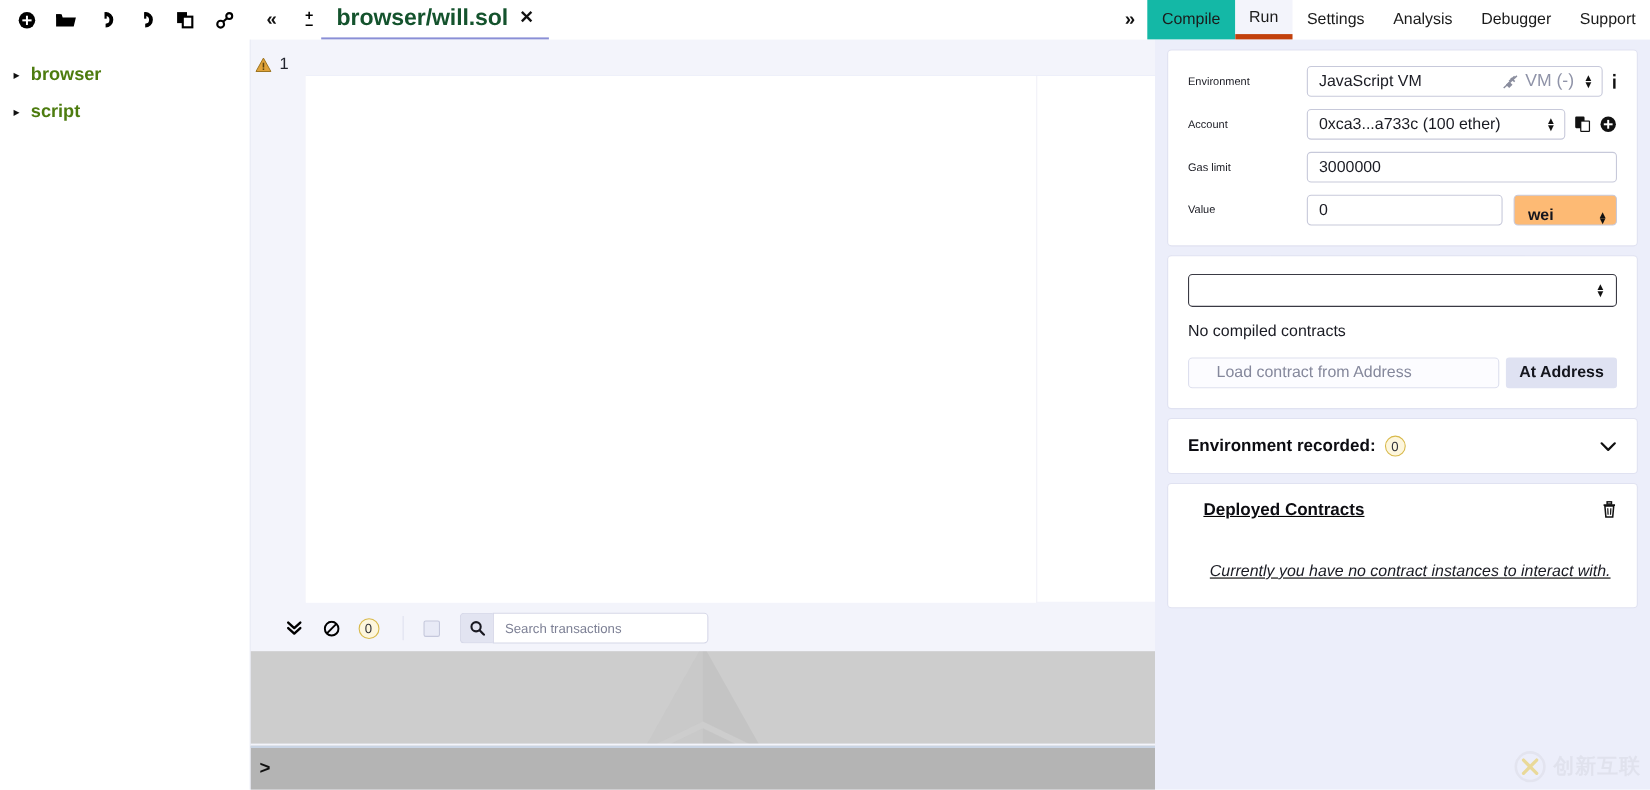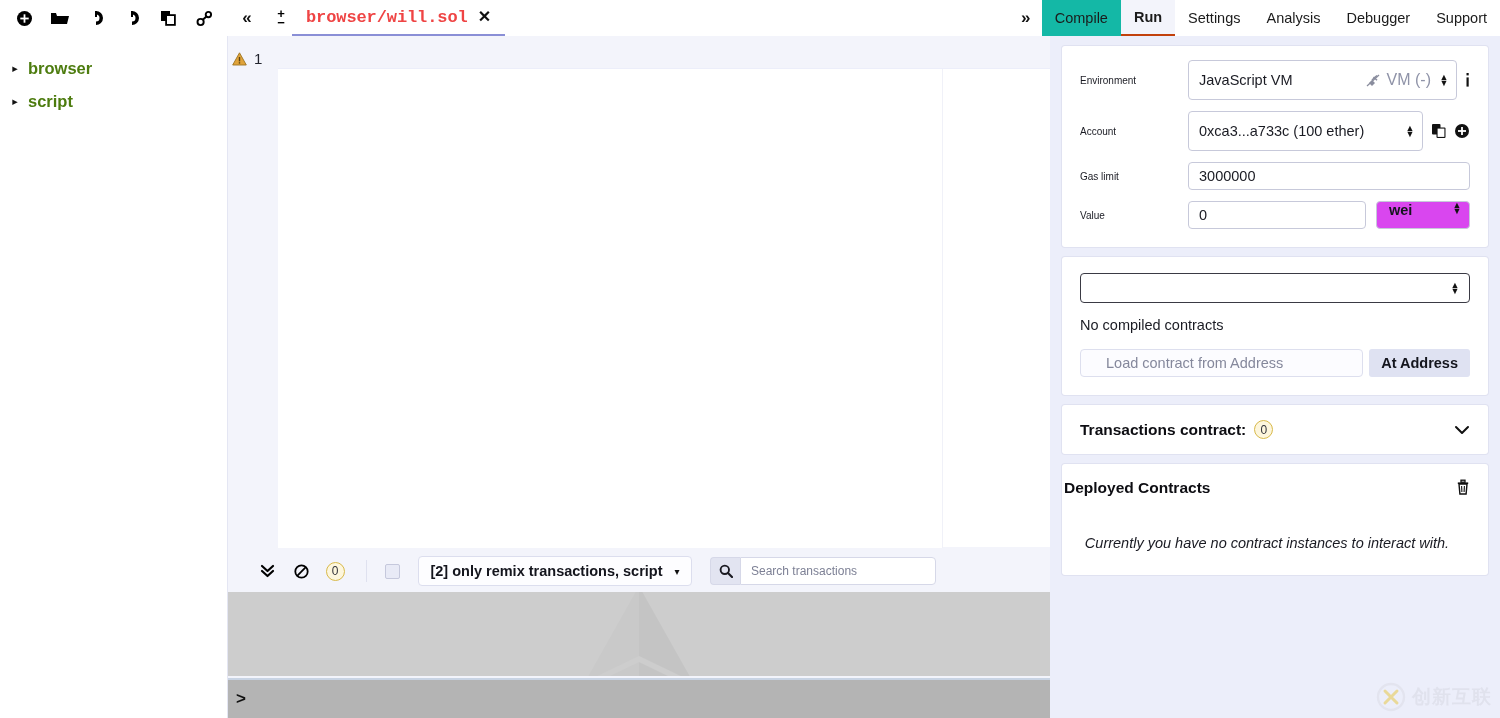--- a/index.html
+++ b/index.html
@@ -49,23 +49,22 @@
     display: flex; align-items: stretch;
   }
   .file-tab {
     display: flex; align-items: center; gap: 10px;
     padding: 0 14px 0 14px;
     background: #ffffff;
     border-bottom: 2px solid #8a8fd6;
     cursor: pointer;
   }
   .file-tab .tab-title {
-    font-size: 17px; font-weight: bold; color: #ef4444;
+    font-size: 21px; font-weight: bold; color: #14532d;
     letter-spacing: -0.1px;
-    font-family: Liberation Mono, monospace;
   }
   .file-tab .tab-close {
     font-size: 16px; font-weight: bold; color: #111; cursor: pointer;
     line-height: 1;
   }
 
   
   #right-tabs {
     position: absolute; right: 0; top: 0; height: 36px;
     display: flex; align-items: stretch;
@@ -75,22 +74,22 @@
     width: 32px; font-size: 17px; font-weight: bold; color: #111;
     cursor: pointer;
   }
   .rtab {
     display: flex; align-items: center; padding: 0 13px;
     font-size: 14.5px; color: #1b1b1b; cursor: pointer;
     background: transparent;
   }
   .rtab.active {
     background: #f3f4fb;
-    border-bottom: 2px solid #c2410c;
-    font-weight: bold;
+    border-bottom: 5px solid #c2410c;
+    font-weight: normal;
   }
   .rtab.first { background: #14b8a6; }
 
   
   #filepanel {
     position: absolute; left: 0; top: 36px; width: 228px; height: 682px;
     background: #ffffff; border-right: 1px solid #e4e6f3;
     padding-top: 16px;
   }
   .tree-row {
@@ -220,38 +219,38 @@
   .flabel {
     width: 108px; font-size: 10px; color: #1a1b23; flex-shrink: 0;
   }
   .finput {
     flex: 1; height: 28px; border: 1px solid #c7c9da; border-radius: 4px;
     background: #ffffff; padding: 0 10px; font-size: 14.5px; color: #1a1b23;
     font-family: "Liberation Sans", sans-serif; outline: none;
     display: flex; align-items: center;
   }
   .fselect {
-    flex: 1; height: 40px; border: 1px solid #c7c9da; border-radius: 4px;
+    flex: 1; height: 28px; border: 1px solid #c7c9da; border-radius: 4px;
     background: #ffffff; padding: 0 6px 0 10px; font-size: 14.5px;
     color: #1a1b23; display: flex; align-items: center; cursor: pointer;
   }
   .fselect .sel-val { flex: 1; }
   .vm-tag { font-size: 16px; color: #8f93a8; margin-right: 7px; }
   .stepper {
     display: flex; flex-direction: column; align-items: center;
     justify-content: center; line-height: 6px; color: #111;
     font-size: 9px; width: 12px; cursor: pointer;
   }
   .row-icons { display: flex; align-items: center; gap: 7px; margin-left: 8px; }
   .row-icons .ri { cursor: pointer; display: flex; align-items: center; }
 
   #unit-select {
     width: 94px; height: 28px; margin-left: 10px;
-    border: 1px solid #c7c9da; border-radius: 4px; background: #d946ef;
-    display: flex; align-items: flex-start; padding: 0 6px 0 12px;
+    border: 1px solid #c7c9da; border-radius: 4px; background: #fdba74;
+    display: flex; align-items: flex-end; padding: 0 6px 0 12px;
     cursor: pointer;
   }
   #unit-select .uval {
     flex: 1; font-size: 14.5px; font-weight: bold; color: #14151d;
   }
 
   #card-contract { padding: 16px 18px 18px 18px; margin-bottom: 10px; }
   #contract-select {
     width: 100%; height: 30px; border: 1.5px solid #3a3a44;
     border-radius: 4px; background: #fff; display: flex; align-items: center;
@@ -275,21 +274,21 @@
     font-family: "Liberation Sans", sans-serif; cursor: pointer;
   }
 
   #card-tx {
     padding: 15px 18px; margin-bottom: 10px;
     display: flex; align-items: center;
   }
   #tx-title { font-size: 15.5px; font-weight: bold; color: #0d0d12; }
   #tx-chev { margin-left: auto; font-size: 14px; color: #111; cursor: pointer; }
 
-  #card-deployed { padding: 15px 18px 24px 2px; }
+  #card-deployed { padding: 15px 18px 24px 32px; text-decoration: underline; }
   #dep-head { display: flex; align-items: flex-start; }
   #dep-title { font-size: 15.5px; font-weight: bold; color: #0d0d12; }
   #trash-btn { margin-left: auto; cursor: pointer; }
   #dep-empty {
     margin-top: 36px; text-align: center; font-style: italic;
     font-size: 14.5px; color: #1a1b23;
   }
 
   
   #watermark {
@@ -414,24 +413,20 @@
       <svg width="15" height="15" viewBox="0 0 15 15">
           <circle cx="7.5" cy="7.5" r="6.2" fill="none" stroke="#000" stroke-width="1.8"></circle>
           <line x1="3.2" y1="11.8" x2="11.8" y2="3.2" stroke="#000" stroke-width="1.8"></line>
         </svg>
     </div>
     <div class="tbar-ico">
       <span class="badge-count">0</span>
     </div>
     <div class="tbar-sep"></div>
     <div class="tbar-check"></div>
-    <div id="filter-select">
-      <span class="fs-label">[2] only remix transactions, script</span>
-      <span class="fs-caret">▾</span>
-    </div>
     <div id="search-wrap">
       <div id="search-icon-box">
         <svg width="14" height="14" viewBox="0 0 14 14">
             <circle cx="5.8" cy="5.8" r="4.2" fill="none" stroke="#1a1a22" stroke-width="1.9"></circle>
             <line x1="9" y1="9" x2="13" y2="13" stroke="#1a1a22" stroke-width="2.1" stroke-linecap="round"></line>
           </svg>
       </div>
       <input id="search-input" type="text" placeholder="Search transactions" style="">
     </div>
   </div>
@@ -538,21 +533,21 @@
         </span>
     </div>
     <div id="no-compiled">No compiled contracts</div>
     <div id="addr-row">
       <input id="addr-input" type="text" placeholder="Load contract from Address" style="">
       <button id="at-address-btn">At Address</button>
     </div>
   </div>
 
   <div class="card" id="card-tx">
-    <span id="tx-title">Transactions contract:</span>
+    <span id="tx-title">Environment recorded:</span>
     <span class="badge-count" style="margin-left:8px;">0</span>
     <span id="tx-chev">
       <svg width="16" height="10" viewBox="0 0 16 10">
           <path d="M2 2 L8 8 L14 2" fill="none" stroke="#111" stroke-width="2" stroke-linecap="round" stroke-linejoin="round"></path>
         </svg>
     </span>
   </div>
 
   <div class="card" id="card-deployed">
     <div id="dep-head">

